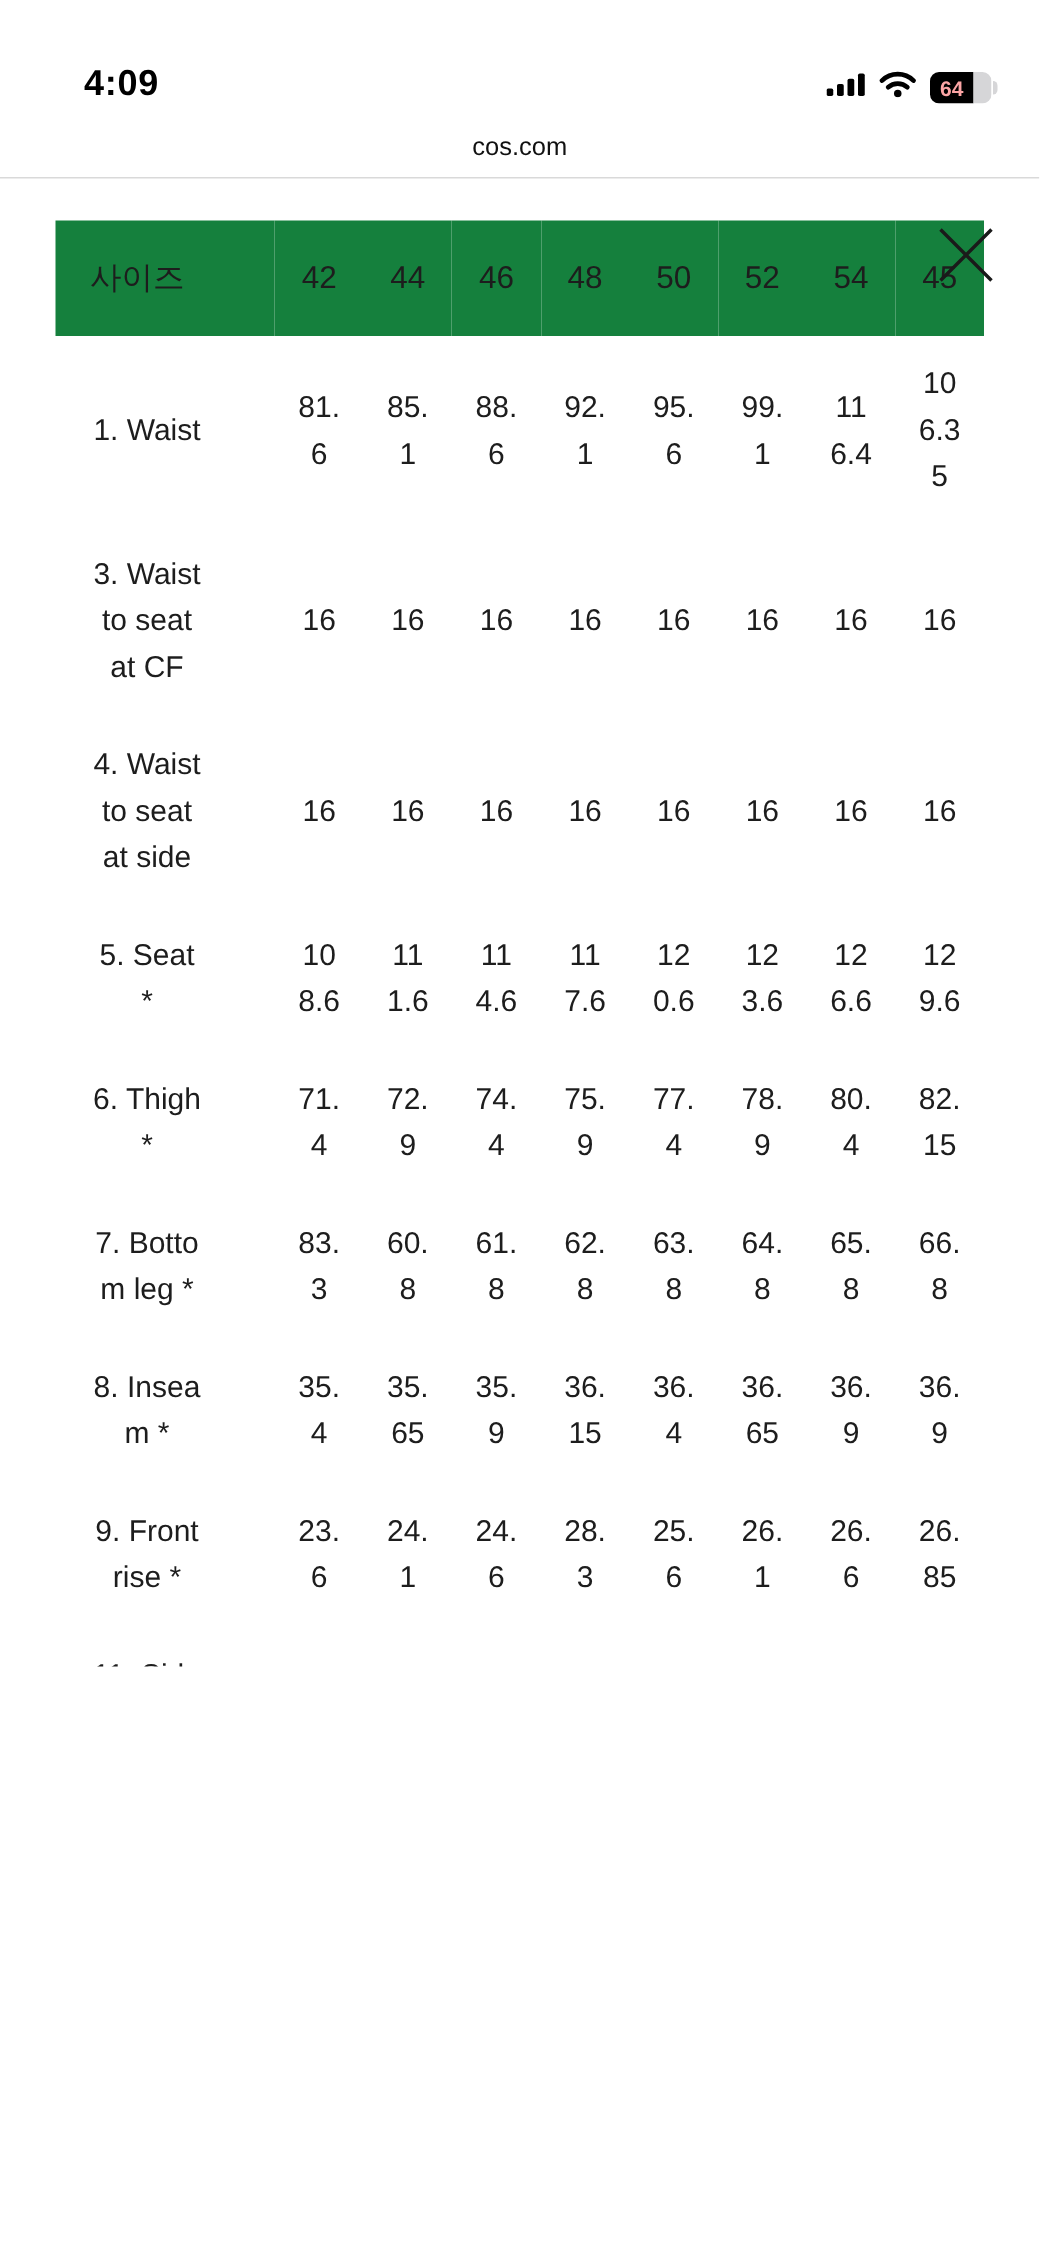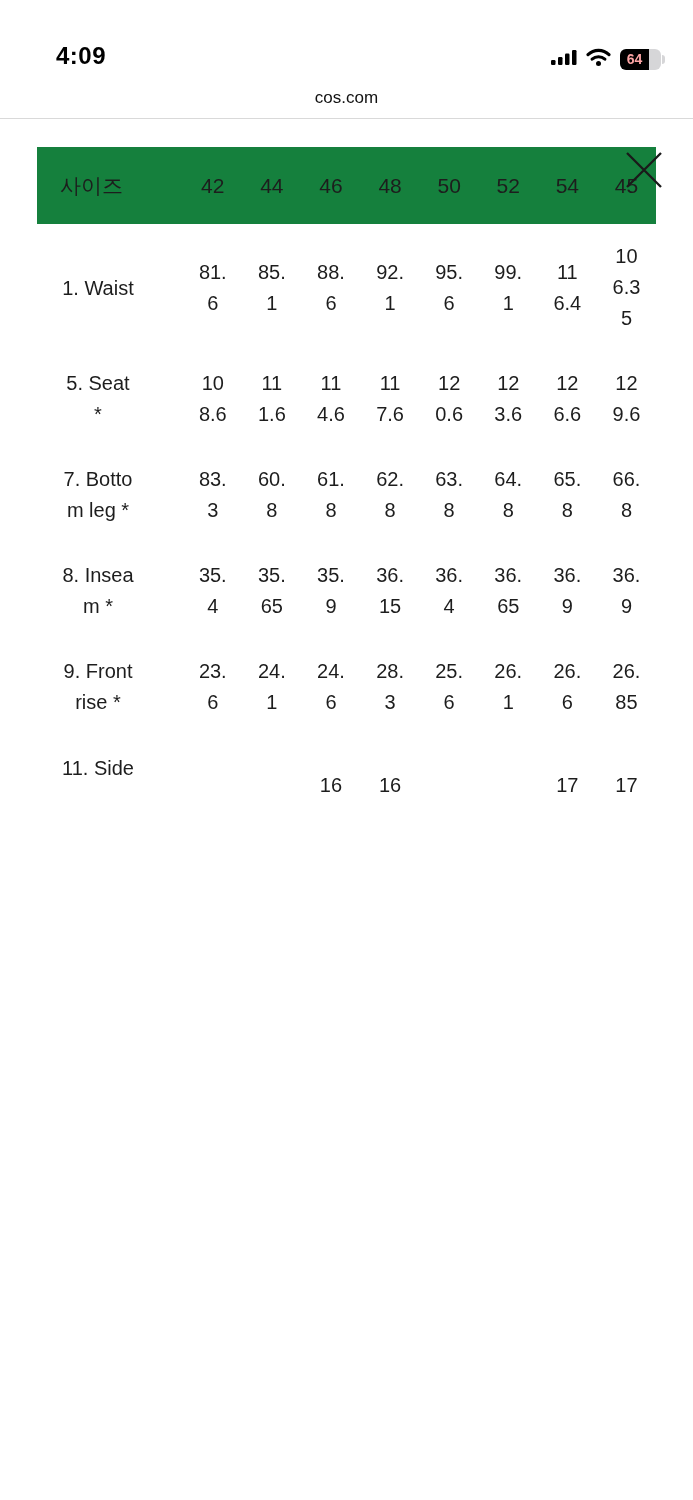--- a/index.html
+++ b/index.html
@@ -114,29 +114,62 @@
   <td class="value"><span class="cell-text">81.6</span></td>
             <td class="value"><span class="cell-text">85.1</span></td>
             <td class="value"><span class="cell-text">88.6</span></td>
             <td class="value"><span class="cell-text">92.1</span></td>
             <td class="value"><span class="cell-text">95.6</span></td>
             <td class="value"><span class="cell-text">99.1</span></td>
             <td class="value"><span class="cell-text">116.4</span></td>
             <td class="value"><span class="cell-text">106.35</span></td>
           </tr>
           <tr>
+    <td class="label"><span class="cell-text">3. Waist to seat at CF</span></td>
+  <td class="value"><span class="cell-text">16</span></td>
+            <td class="value"><span class="cell-text">16</span></td>
+            <td class="value"><span class="cell-text">16</span></td>
+            <td class="value"><span class="cell-text">16</span></td>
+            <td class="value"><span class="cell-text">16</span></td>
+            <td class="value"><span class="cell-text">16</span></td>
+            <td class="value"><span class="cell-text">16</span></td>
+            <td class="value"><span class="cell-text">16</span></td>
+          </tr>
+          <tr>
+    <td class="label"><span class="cell-text">4. Waist to seat at side</span></td>
+  <td class="value"><span class="cell-text">16</span></td>
+            <td class="value"><span class="cell-text">16</span></td>
+            <td class="value"><span class="cell-text">16</span></td>
+            <td class="value"><span class="cell-text">16</span></td>
+            <td class="value"><span class="cell-text">16</span></td>
+            <td class="value"><span class="cell-text">16</span></td>
+            <td class="value"><span class="cell-text">16</span></td>
+            <td class="value"><span class="cell-text">16</span></td>
+          </tr>
+          <tr>
     <td class="label"><span class="cell-text">5. Seat *</span></td>
   <td class="value"><span class="cell-text">108.6</span></td>
             <td class="value"><span class="cell-text">111.6</span></td>
             <td class="value"><span class="cell-text">114.6</span></td>
             <td class="value"><span class="cell-text">117.6</span></td>
             <td class="value"><span class="cell-text">120.6</span></td>
             <td class="value"><span class="cell-text">123.6</span></td>
             <td class="value"><span class="cell-text">126.6</span></td>
             <td class="value"><span class="cell-text">129.6</span></td>
+          </tr>
+          <tr>
+    <td class="label"><span class="cell-text">6. Thigh *</span></td>
+  <td class="value"><span class="cell-text">71.4</span></td>
+            <td class="value"><span class="cell-text">72.9</span></td>
+            <td class="value"><span class="cell-text">74.4</span></td>
+            <td class="value"><span class="cell-text">75.9</span></td>
+            <td class="value"><span class="cell-text">77.4</span></td>
+            <td class="value"><span class="cell-text">78.9</span></td>
+            <td class="value"><span class="cell-text">80.4</span></td>
+            <td class="value"><span class="cell-text">82.15</span></td>
           </tr>
           <tr>
     <td class="label"><span class="cell-text">7. Bottom leg *</span></td>
   <td class="value"><span class="cell-text">83.3</span></td>
             <td class="value"><span class="cell-text">60.8</span></td>
             <td class="value"><span class="cell-text">61.8</span></td>
             <td class="value"><span class="cell-text">62.8</span></td>
             <td class="value"><span class="cell-text">63.8</span></td>
             <td class="value"><span class="cell-text">64.8</span></td>
             <td class="value"><span class="cell-text">65.8</span></td>

